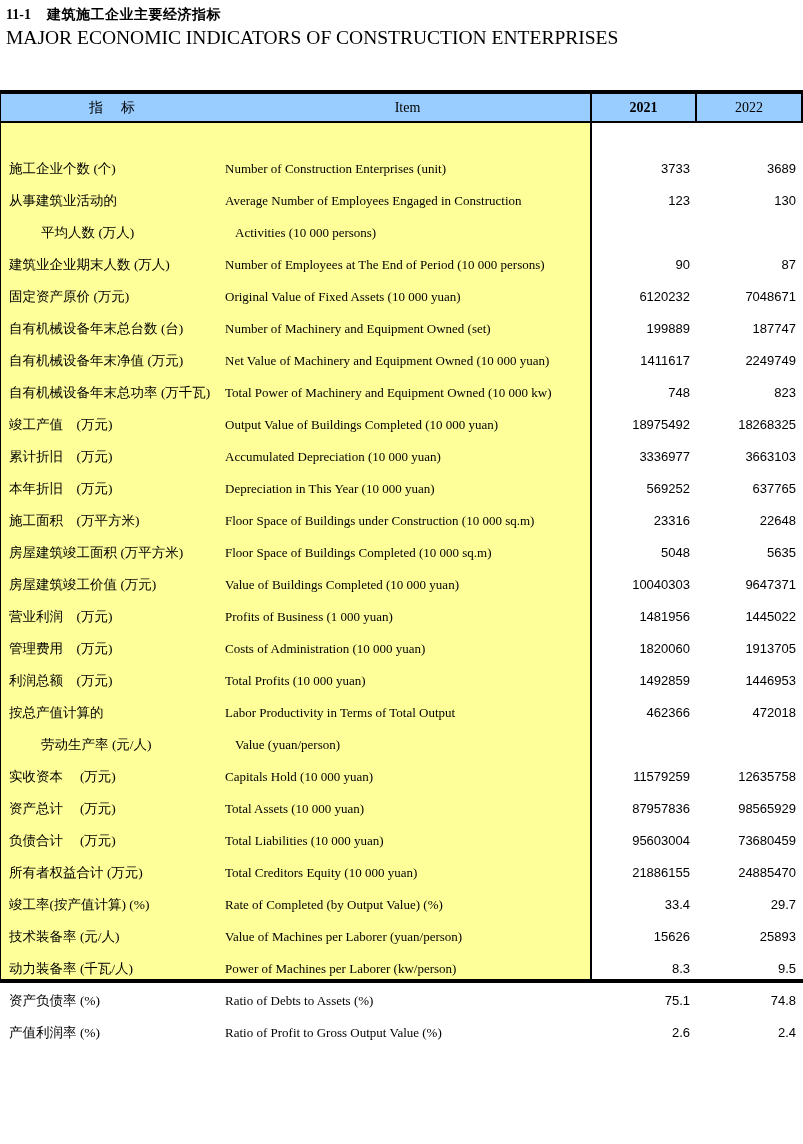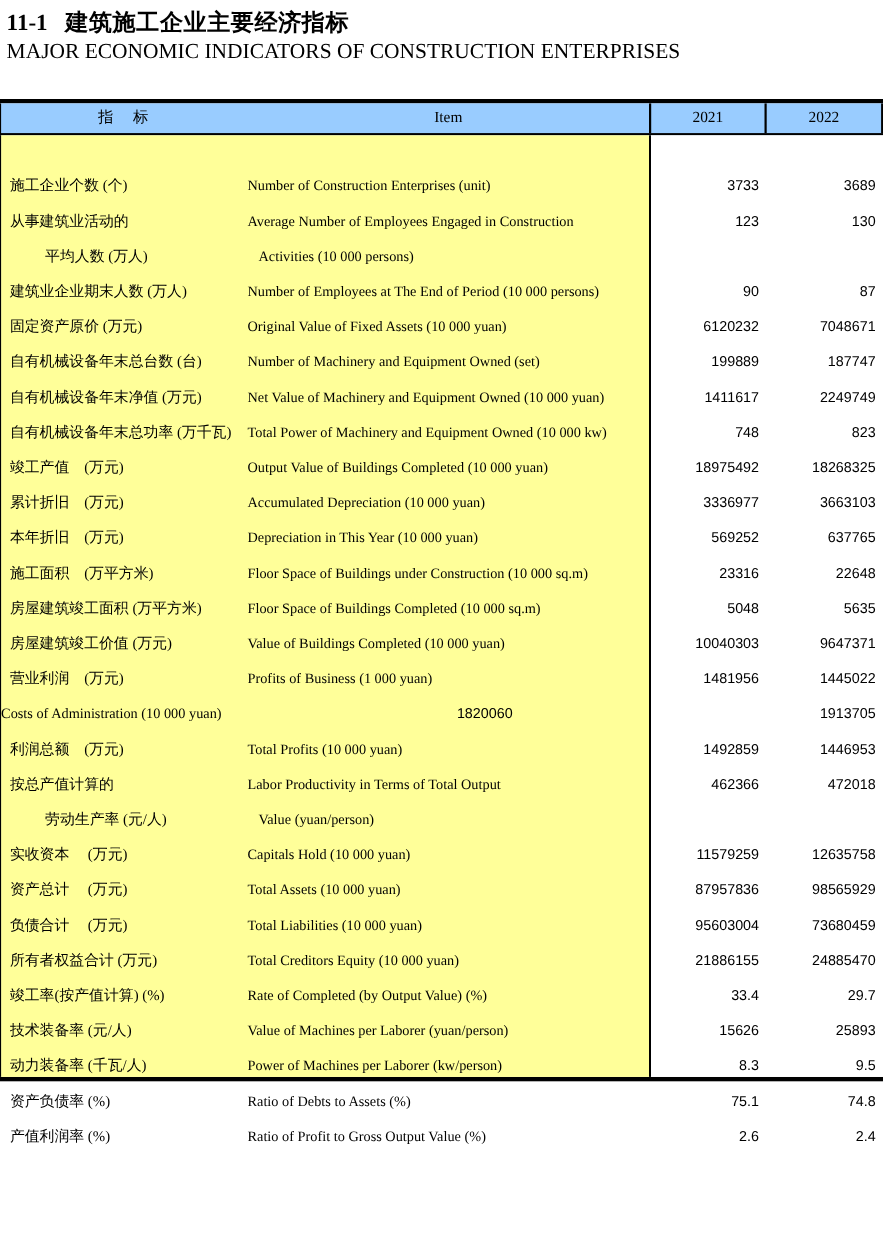--- a/index.html
+++ b/index.html
@@ -6,21 +6,21 @@
   html, body { background: #ffffff; }
   body {
     width: 803px; height: 1144px;
     position: relative;
     font-family: "Liberation Serif", "DejaVu Serif", serif;
     color: #000;
     overflow: hidden;
   }
   .title-block { position: absolute; top: 6px; left: 6px; right: 0; }
   .title-cn {
-    font-size: 21px; font-weight: bold;
+    font-size: 14px; font-weight: bold;
     font-family: "Liberation Serif", "DejaVu Serif", serif;
     white-space: nowrap; letter-spacing: 0.5px;
   }
   .title-cn .tnum { margin-right: 16px; letter-spacing: 0; }
   .title-en {
     font-size: 19.5px; font-weight: normal; margin-top: 3px;
     font-family: "Liberation Serif", "DejaVu Serif", serif;
     white-space: nowrap;
   }
 
@@ -34,21 +34,21 @@
     background: #99CCFF;
     border-bottom: 2px solid #000;
     border-left: 1px solid #000;
   }
   .th {
     display: flex; align-items: center; justify-content: center;
     font-size: 14px; line-height: 27px;
   }
   .th-cn   { flex: 0 0 224px; letter-spacing: 2px; }
   .th-item { flex: 0 0 365px; }
-  .th-y1   { flex: 0 0 105px; border-left: 2px solid #000; }
+  .th-y1   { flex: 0 0 105px; border-left: 2px solid #000; font-weight: bold; }
   .th-y2   { flex: 1 1 auto;  border-left: 2px solid #000; border-right: 2px solid #000; }
 
   .tbody {
     height: 856px;
     padding-top: 30px;
     border-left: 1px solid #000;
     background: linear-gradient(90deg,
       #FFFF99 0px, #FFFF99 589px,
       #000000 589px, #000000 591px,
       #ffffff 591px, #ffffff 100%);
@@ -176,20 +176,21 @@
     <div class="cell cell-v1">10040303</div>
     <div class="cell cell-v2">9647371</div>
   </div>
       <div class="row">
     <div class="cell cell-cn">营业利润　(万元)</div>
     <div class="cell cell-en">Profits of Business (1 000 yuan)</div>
     <div class="cell cell-v1">1481956</div>
     <div class="cell cell-v2">1445022</div>
   </div>
       <div class="row">
+    <div class="cell cell-cn">管理费用　(万元)</div>
     <div class="cell cell-en">Costs of Administration (10 000 yuan)</div>
     <div class="cell cell-v1">1820060</div>
     <div class="cell cell-v2">1913705</div>
   </div>
       <div class="row">
     <div class="cell cell-cn">利润总额　(万元)</div>
     <div class="cell cell-en">Total Profits  (10 000 yuan)</div>
     <div class="cell cell-v1">1492859</div>
     <div class="cell cell-v2">1446953</div>
   </div>

